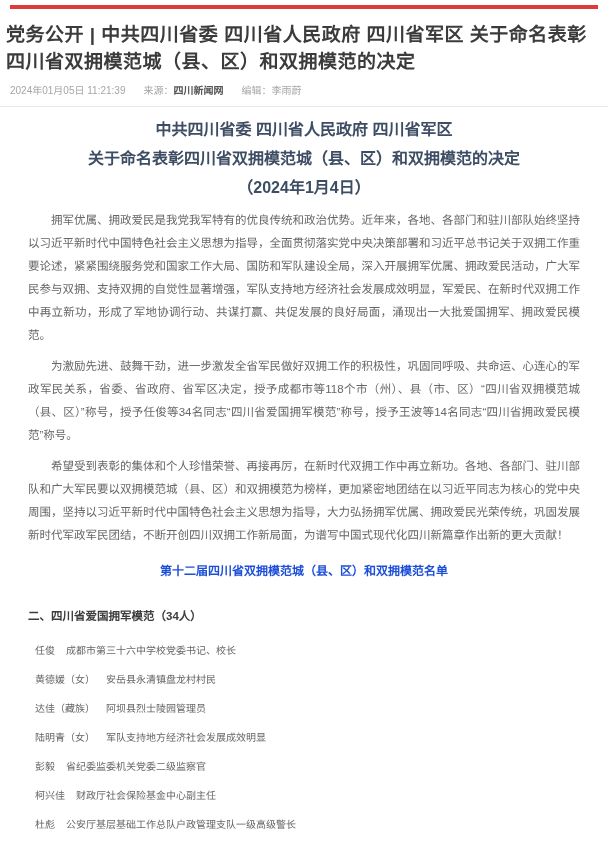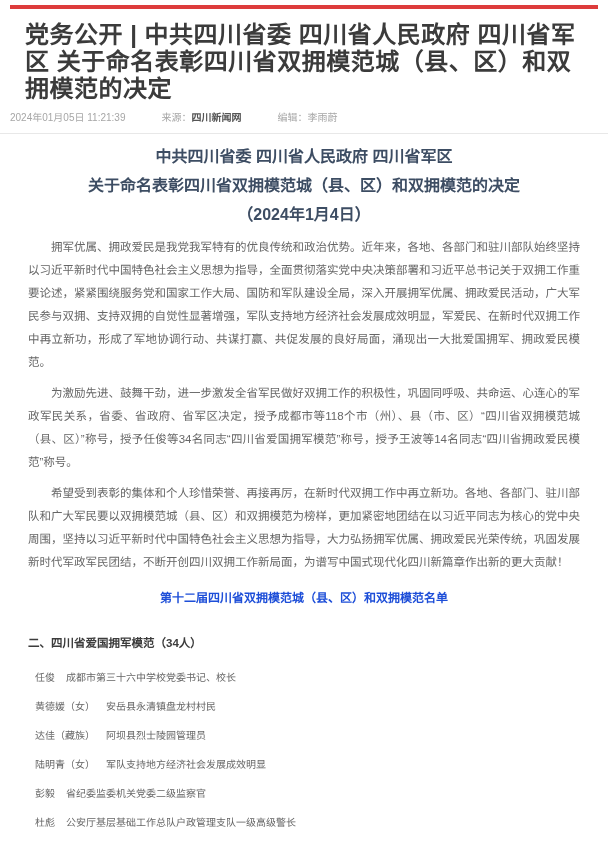--- a/index.html
+++ b/index.html
@@ -3,26 +3,26 @@
 <meta charset="utf-8">
 <style>
   html,body{margin:0;padding:0;background:#ffffff;}
   body{
     width:608px;height:842px;overflow:hidden;
     font-family:"Liberation Sans","DejaVu Sans",sans-serif;
     color:#666;
   }
   .top-bar{height:4px;margin:5px 10px 0;background:#dd3b3b;}
   .page-title{
-    margin:12px 25px 0;
-    font-size:24px;line-height:27px;font-weight:bold;color:#3b3b3b;
+    margin:12px 6px 0;
+    font-size:19px;line-height:27px;font-weight:bold;color:#3b3b3b;
     letter-spacing:.5px;
   }
   .meta-row{
-    display:flex;align-items:flex-end;gap:36px;
+    display:flex;align-items:flex-end;gap:18px;
     margin:7px 10px 0;font-size:10px;color:#a6a6a6;white-space:nowrap;
   }
   .meta-row .source-name{color:#555;font-weight:bold;text-decoration:none;cursor:pointer;}
   .divider{border-bottom:1px solid #e8e8e8;margin:9px 0 0;}
   .article{padding:0 28px;}
   .doc-header{margin-top:15px;}
   .doc-header p{
     margin:0 0 13px;text-align:center;
     font-size:16px;line-height:16px;font-weight:bold;color:#3d4d63;
   }
@@ -114,25 +114,25 @@
       </div>
 
       <div class="row">
         <span class="row-inner">
           <span class="name">彭毅</span><span class="desc">省纪委监委机关党委二级监察官</span>
         </span>
       </div>
 
       <div class="row">
         <span class="row-inner">
-          <span class="name">杜彪</span><span class="desc">公安厅基层基础工作总队户政管理支队一级高级警长</span>
+          <span class="name">柯兴佳</span><span class="desc">财政厅社会保险基金中心副主任</span>
         </span>
       </div>
 
       <div class="row">
         <span class="row-inner">
-          <span class="name">柯兴佳</span><span class="desc">财政厅社会保险基金中心副主任</span>
+          <span class="name">杜彪</span><span class="desc">公安厅基层基础工作总队户政管理支队一级高级警长</span>
         </span>
       </div>
 
     </div>
 
 </div>
 
 </body></html>

